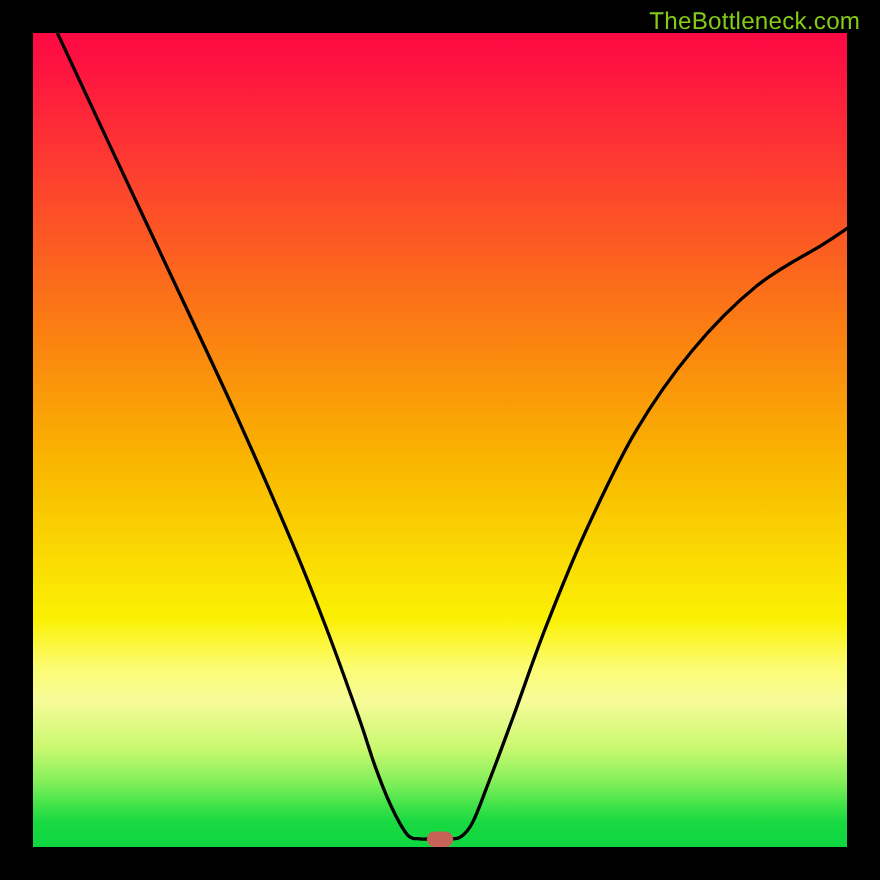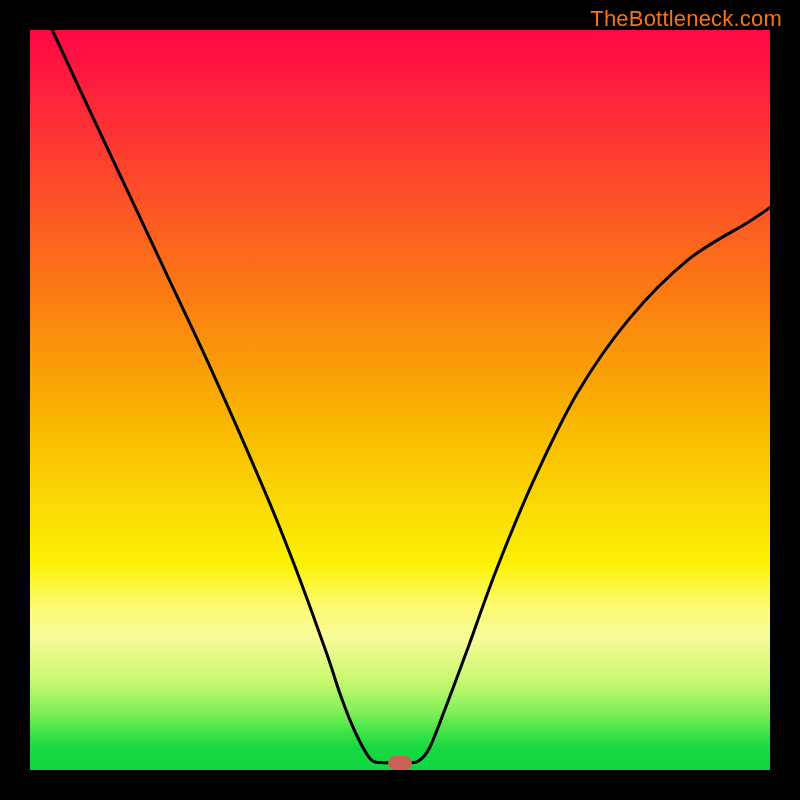--- a/index.html
+++ b/index.html
@@ -38,21 +38,21 @@
       #83EF5A 92%,
       #3EE248 95%,
       #18D942 97%,
       #0FD740 100%
     );
   }
   .watermark {
     position: absolute;
     top: 6px;
     right: 18px;
-    color: #f97316;
+    color: #84cc16;
     font-size: 22px;
     font-weight: 500;
     letter-spacing: 0.2px;
     user-select: none;
   }
   svg.curve {
     position: absolute;
     left: 0;
     top: 0;
     width: 740px;

